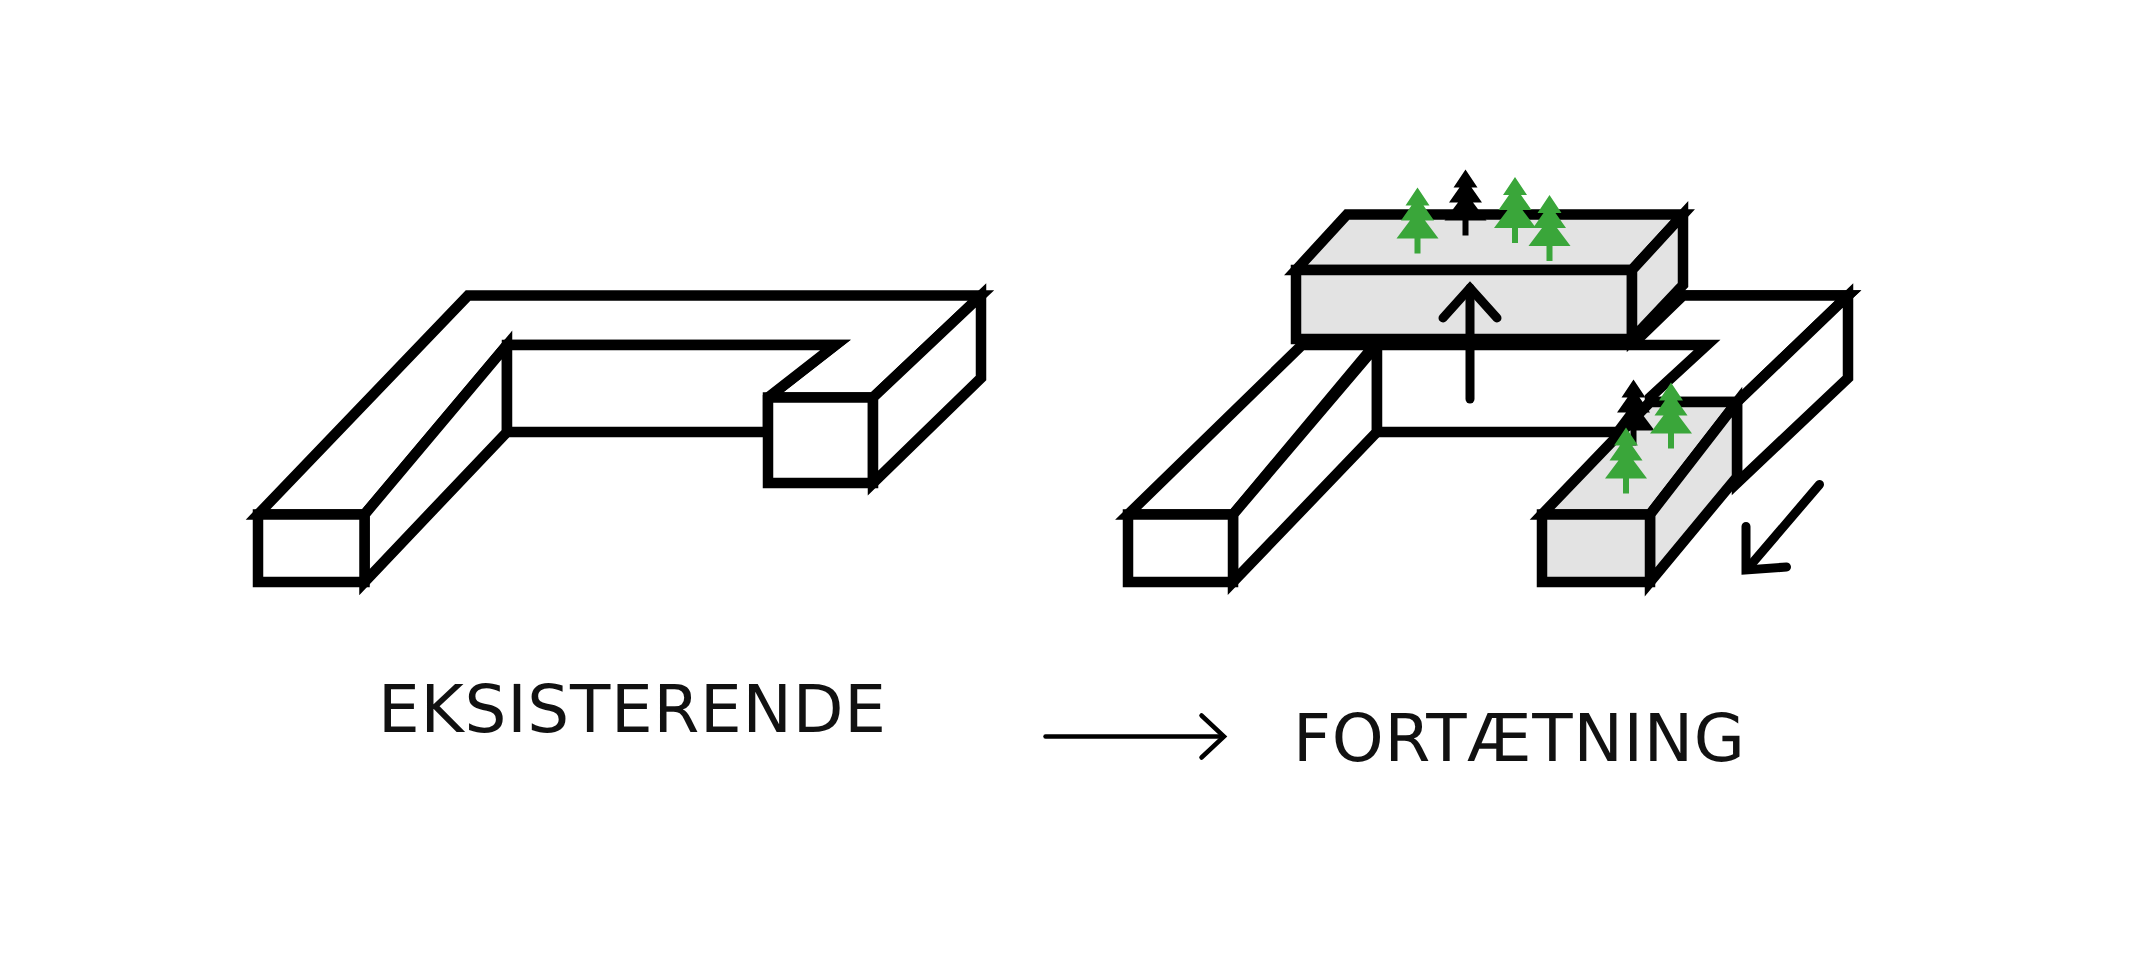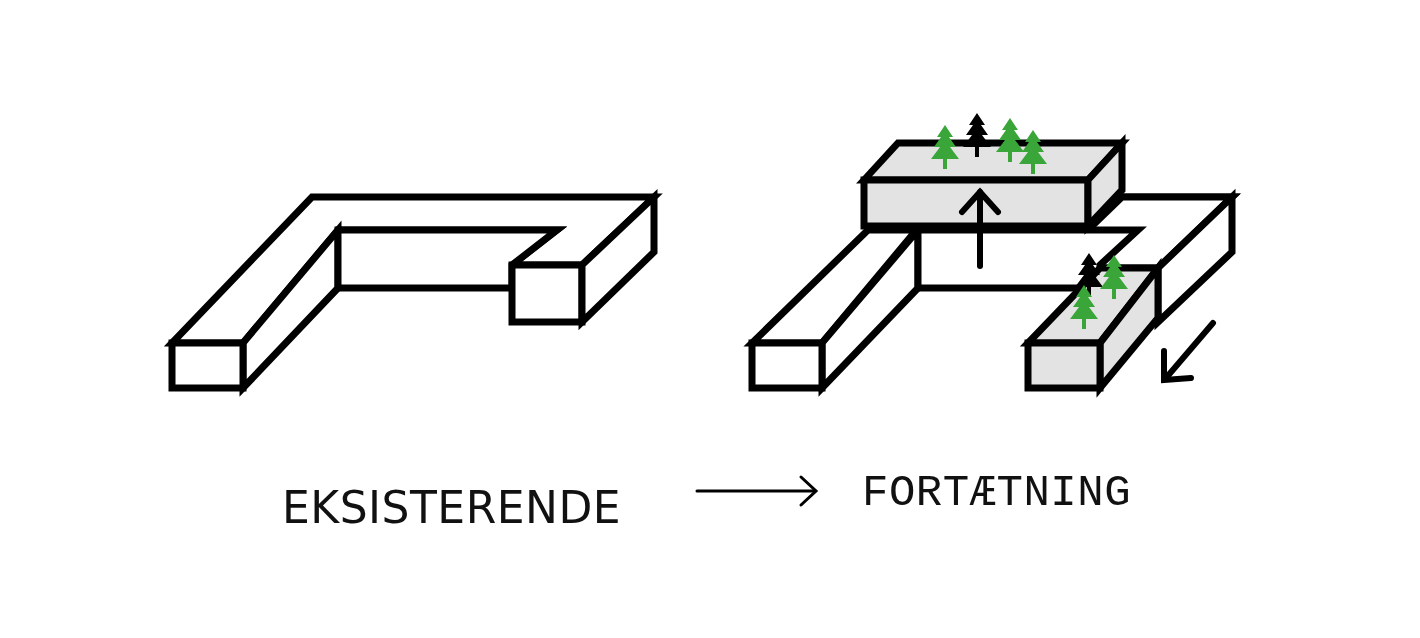--- a/index.html
+++ b/index.html
@@ -7,22 +7,22 @@
     .canvas { position: absolute; left: 0; top: 0; width: 1420px; height: 638px; }
     .label {
       position: absolute;
       font-family: "DejaVu Sans", sans-serif;
       font-size: 44px;
       color: #111111;
       letter-spacing: 0.5px;
       line-height: 64px;
       white-space: nowrap;
     }
-    #label-existing { left: 252px; top: 476px; margin-left: 30px; }
-    #label-densification { left: 862px; top: 461px; font-family: Liberation Mono, monospace; }
+    #label-existing { left: 252px; top: 442px; }
+    #label-densification { left: 862px; top: 461px; }
   </style>
 </head>
 <body>
 
 <svg class="canvas" viewBox="0 0 1420 638" xmlns="http://www.w3.org/2000/svg">
   <defs>
     <g id="tree">
       <path d="M0,-30 L-8,-18 L-4,-18 L-11,-8 L-5,-8 L-14,4 L-2,4 L-2,14 L2,14 L2,4 L14,4 L5,-8 L11,-8 L4,-18 L8,-18 Z"></path>
     </g>
   </defs>

